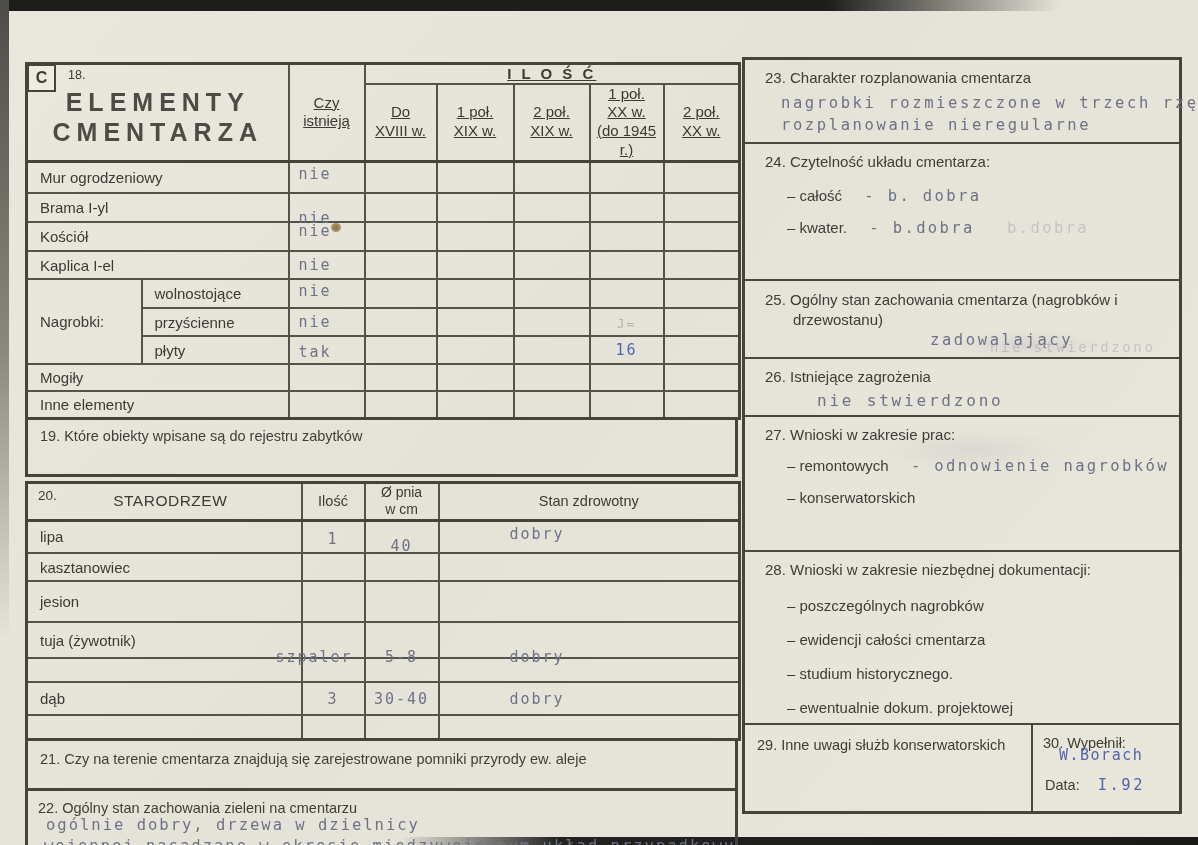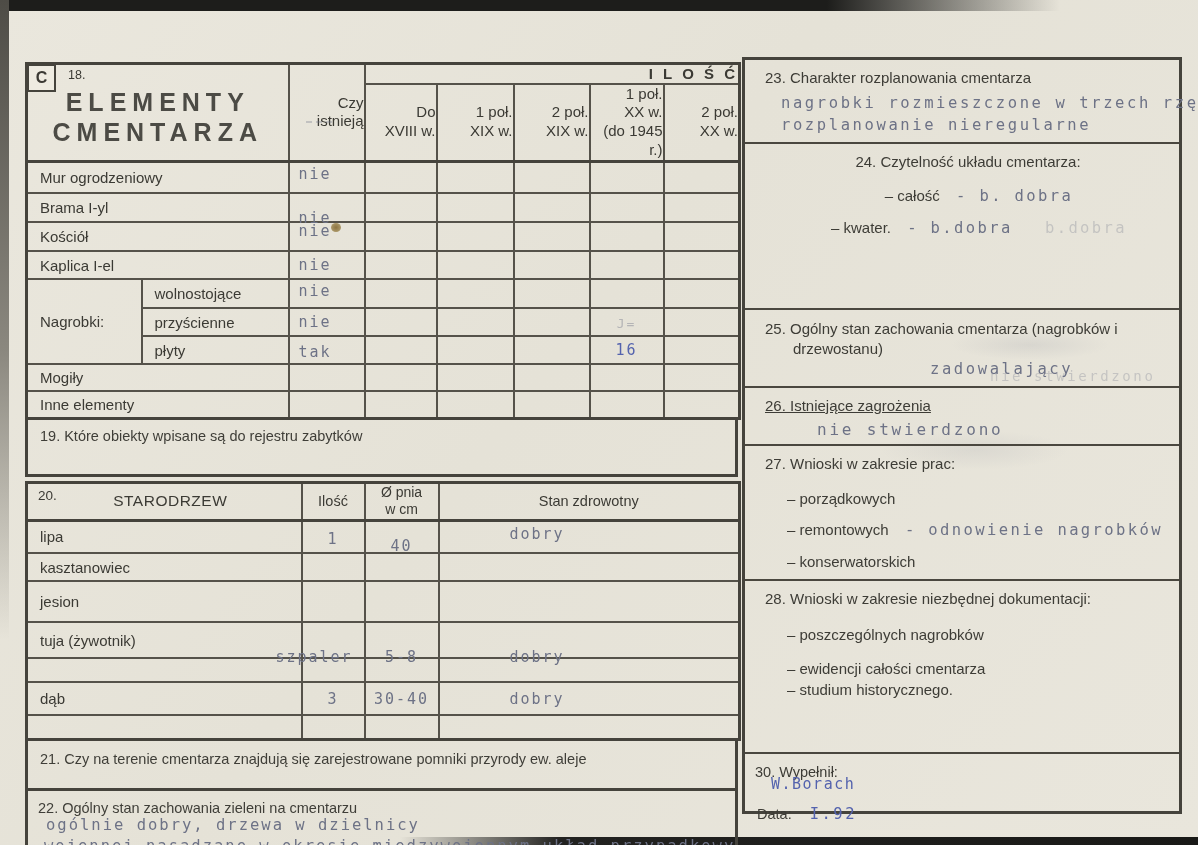--- a/index.html
+++ b/index.html
@@ -25,21 +25,21 @@
   .tw-blue{color:#5463ae;}
   .ghost{opacity:.28;filter:blur(.4px);}
   .ghost2{opacity:.40;}
 
   
   .panel-left{position:absolute;left:25px;top:62px;width:713px;}
   table{border-collapse:collapse;table-layout:fixed;}
   .t18{width:713px;border:3px solid #45433c;}
   .t18 td{border:2px solid #55524a;font-size:15px;color:#3b3a34;vertical-align:middle;
           padding:0 0 0 12px;overflow:visible;}
-  .t18 td.hd{padding:0;text-align:right;}
+  .t18 td.hd{padding:0;text-align:center;text-decoration:underline;}
   .t18 .hb{border-bottom:3px solid #45433c;}
   .prewrap{white-space:pre-line;line-height:1.25;}
   .title-cell{position:relative;padding:0!important;}
   .cbox{position:absolute;top:-1px;left:-1px;width:25px;height:24px;border:2px solid #45433c;
         background:#eeebe1;font-weight:bold;font-size:16px;display:flex;align-items:center;
         justify-content:center;color:#3b3a34;}
   .num18{position:absolute;top:3px;left:40px;font-size:12.5px;}
   .t-title{text-align:center;padding-top:10px;font-weight:bold;font-size:25px;
            letter-spacing:6px;color:#4c4b45;line-height:1.2;}
   .exists-h{font-size:13.5px;}
@@ -74,28 +74,28 @@
   .box21{height:53px;margin-top:-3px;padding:10px 0 0 12px;}
   .box22{height:74px;margin-top:-3px;padding:9px 0 0 10px;position:relative;font-size:14.5px;}
   .l22b{margin:3px 0 0 6px;}
   .l22c{position:absolute;left:16px;bottom:-6px;}
 
   
   .panel-right{position:absolute;left:742px;top:57px;width:434px;height:751px;
                border:3px solid #45433c;box-sizing:content-box;}
   .sec{box-sizing:border-box;border-bottom:2.5px solid #4a473f;padding:9px 8px 0 20px;
        font-size:15px;color:#3d3c36;position:relative;}
-  .s23{height:84px;}.s24{height:166px;text-align:center;}.s25{height:78px;}.s26{height:58px;text-decoration:underline;}
+  .s23{height:84px;}.s24{height:137px;}.s25{height:78px;}.s26{height:58px;}
   .s27{height:135px;}.s28{height:173px;}
   .s2930{height:86px;border-bottom:none;display:flex;padding:0;}
   .typedlines{margin:7px 0 0 16px;line-height:1.4;}
   .typedlines .tw{display:block;letter-spacing:2.6px;font-size:15.5px;}
   .item{margin:14px 0 0 22px;}
   .item .lbl{display:inline-block;}
-  .item .tw{margin-left:12px;font-size:15.5px;letter-spacing:2.4px;}
+  .item .tw{margin-left:18px;font-size:15.5px;letter-spacing:2.4px;}
   .s25 .lead{display:block;width:372px;padding-left:28px;text-indent:-28px;line-height:1.3;}
   .s25 .tw{margin:2px 0 0 165px;font-size:15.5px;letter-spacing:2.6px;}
   .s25 .ghostline{position:absolute;left:80px;bottom:2px;font-size:14px;}
   .s26 .tw{margin:6px 0 0 52px;font-size:16px;letter-spacing:2.8px;}
   .s29{width:288px;border-right:2.5px solid #4a473f;box-sizing:border-box;
        padding:12px 8px 0 12px;font-size:14.5px;}
   .s30{flex:1;padding:10px 4px 0 10px;font-size:14.5px;}
   .filledby{display:block;margin:-5px 0 0 16px;font-size:15px;letter-spacing:1.5px;}
   .datarow{margin:12px 0 0 2px;}
   .datarow .tw{margin-left:14px;font-size:15.5px;letter-spacing:2.5px;}
@@ -343,40 +343,41 @@
       <span class="tw ghost ghostline">nie stwierdzono</span>
     </div>
 
     <div class="sec s26">
       <span>26. Istniejące zagrożenia</span>
       <span class="tw">nie stwierdzono</span>
     </div>
 
     <div class="sec s27">
       <span>27. Wnioski w zakresie prac:</span>
-      <div class="item" style="margin-top:18px">
-        <span class="lbl">– porządkowych</span>
-      </div>
       <div class="item">
         <span class="lbl">– remontowych</span>
         <span class="tw">- odnowienie nagrobków</span>
       </div>
       <div class="item">
         <span class="lbl">– konserwatorskich</span>
       </div>
     </div>
 
     <div class="sec s28">
       <span>28. Wnioski w zakresie niezbędnej dokumentacji:</span>
       <div class="item" style="margin-top:19px"><span class="lbl">– poszczególnych nagrobków</span></div>
       <div class="item" style="margin-top:17px"><span class="lbl">– ewidencji całości cmentarza</span></div>
-      <div class="item" style="margin-top:4px"><span class="lbl">– studium historycznego.</span></div>
+      <div class="item" style="margin-top:17px"><span class="lbl">– studium historycznego.</span></div>
+      <div class="item" style="margin-top:17px"><span class="lbl">– ewentualnie dokum. projektowej</span></div>
     </div>
 
     <div class="sec s2930">
+      <div class="s29">
+        <span>29. Inne uwagi służb konserwatorskich</span>
+      </div>
       <div class="s30">
         <span>30. Wypełnił:</span>
         <span class="tw tw-blue filledby">W.Borach</span>
         <div class="datarow">
           <span>Data:</span>
           <span class="tw tw-blue">I.92</span>
         </div>
       </div>
     </div>
 

